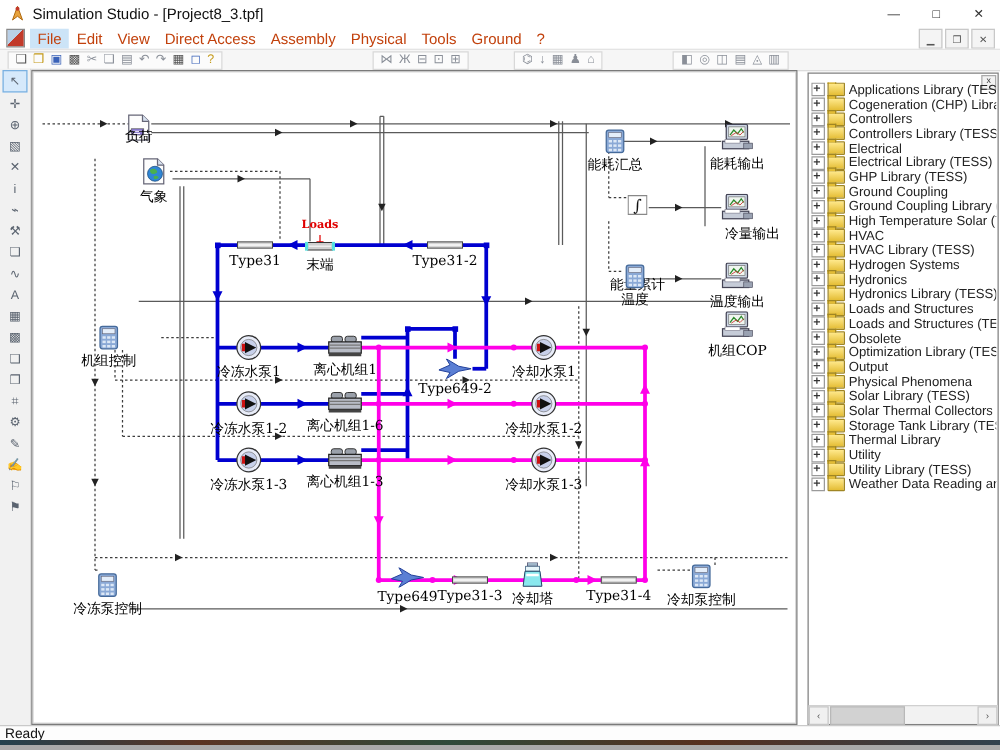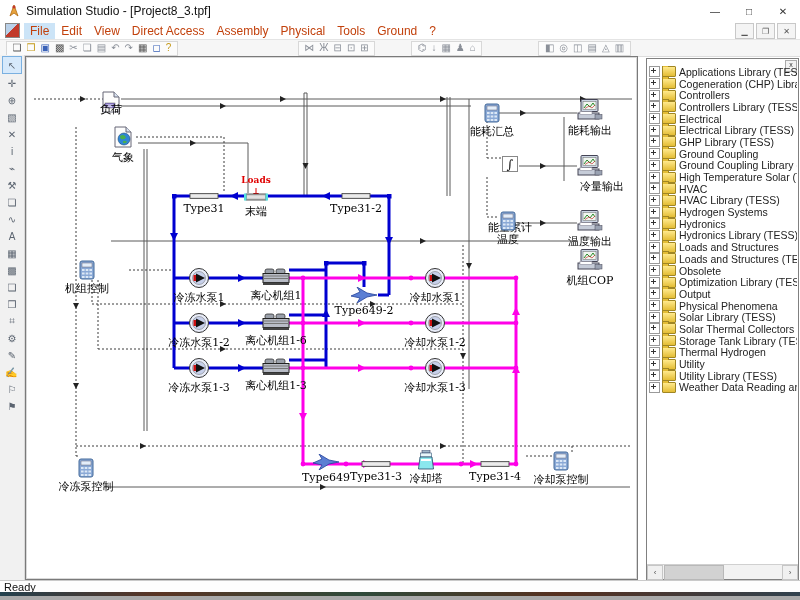--- a/index.html
+++ b/index.html
@@ -745,21 +745,21 @@
           <span class="tree-label">Solar Thermal Collectors</span>
         </div>
         <div class="tree-row">
           <span class="expander"></span>
           <span class="folder"></span>
           <span class="tree-label">Storage Tank Library (TESS)</span>
         </div>
         <div class="tree-row">
           <span class="expander"></span>
           <span class="folder"></span>
-          <span class="tree-label">Thermal Hydrogen</span>
+          <span class="tree-label">Thermal Library</span>
         </div>
         <div class="tree-row">
           <span class="expander"></span>
           <span class="folder"></span>
           <span class="tree-label">Utility</span>
         </div>
         <div class="tree-row">
           <span class="expander"></span>
           <span class="folder"></span>
           <span class="tree-label">Utility Library (TESS)</span>

